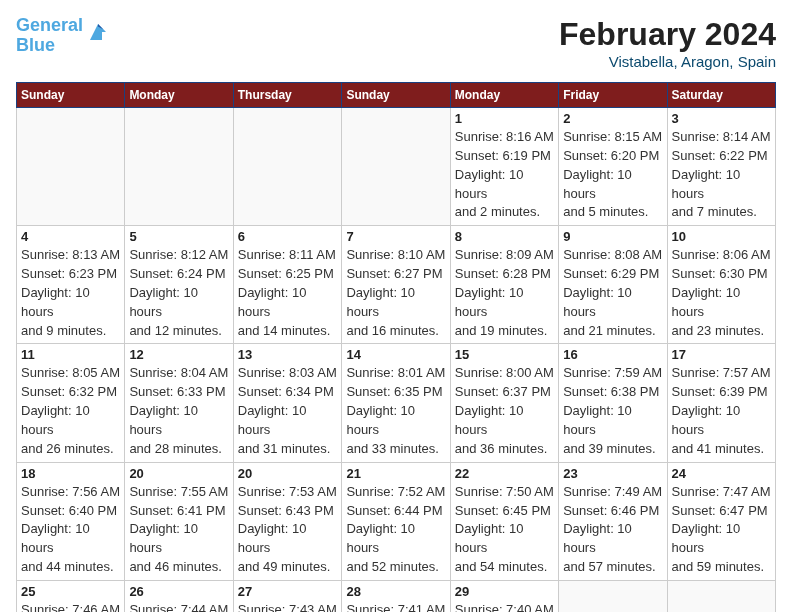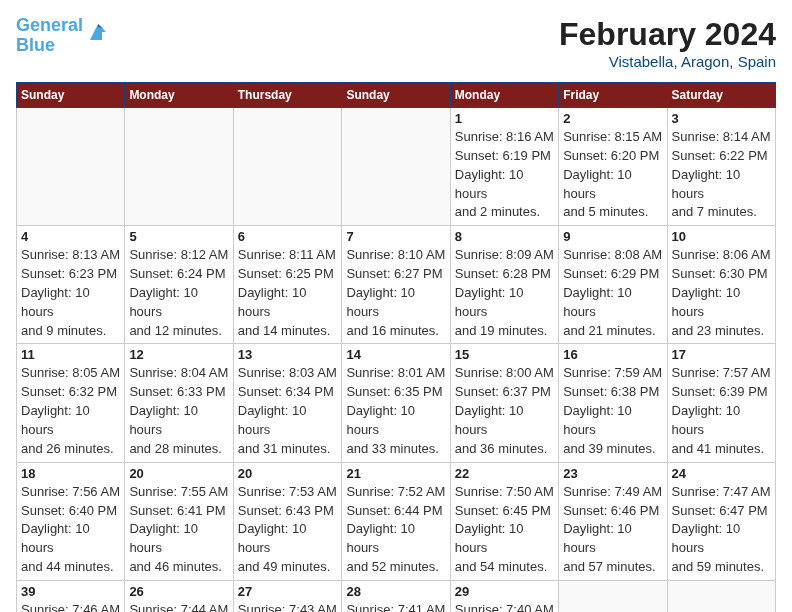--- a/index.html
+++ b/index.html
@@ -229,21 +229,21 @@
             <span class="day-num">23</span>
             <div class="day-info">Sunrise: 7:49 AM<br>Sunset: 6:46 PM<br>Daylight: 10 hours<br>and 57 minutes.</div>
           </td>
           <td>
             <span class="day-num">24</span>
             <div class="day-info">Sunrise: 7:47 AM<br>Sunset: 6:47 PM<br>Daylight: 10 hours<br>and 59 minutes.</div>
           </td>
         </tr>
         <tr>
           <td>
-            <span class="day-num">39</span>
+            <span class="day-num">25</span>
             <div class="day-info">Sunrise: 7:46 AM<br>Sunset: 6:49 PM<br>Daylight: 11 hours<br>and 2 minutes.</div>
           </td>
           <td>
             <span class="day-num">26</span>
             <div class="day-info">Sunrise: 7:44 AM<br>Sunset: 6:50 PM<br>Daylight: 11 hours<br>and 5 minutes.</div>
           </td>
           <td>
             <span class="day-num">27</span>
             <div class="day-info">Sunrise: 7:43 AM<br>Sunset: 6:51 PM<br>Daylight: 11 hours<br>and 8 minutes.</div>
           </td>

